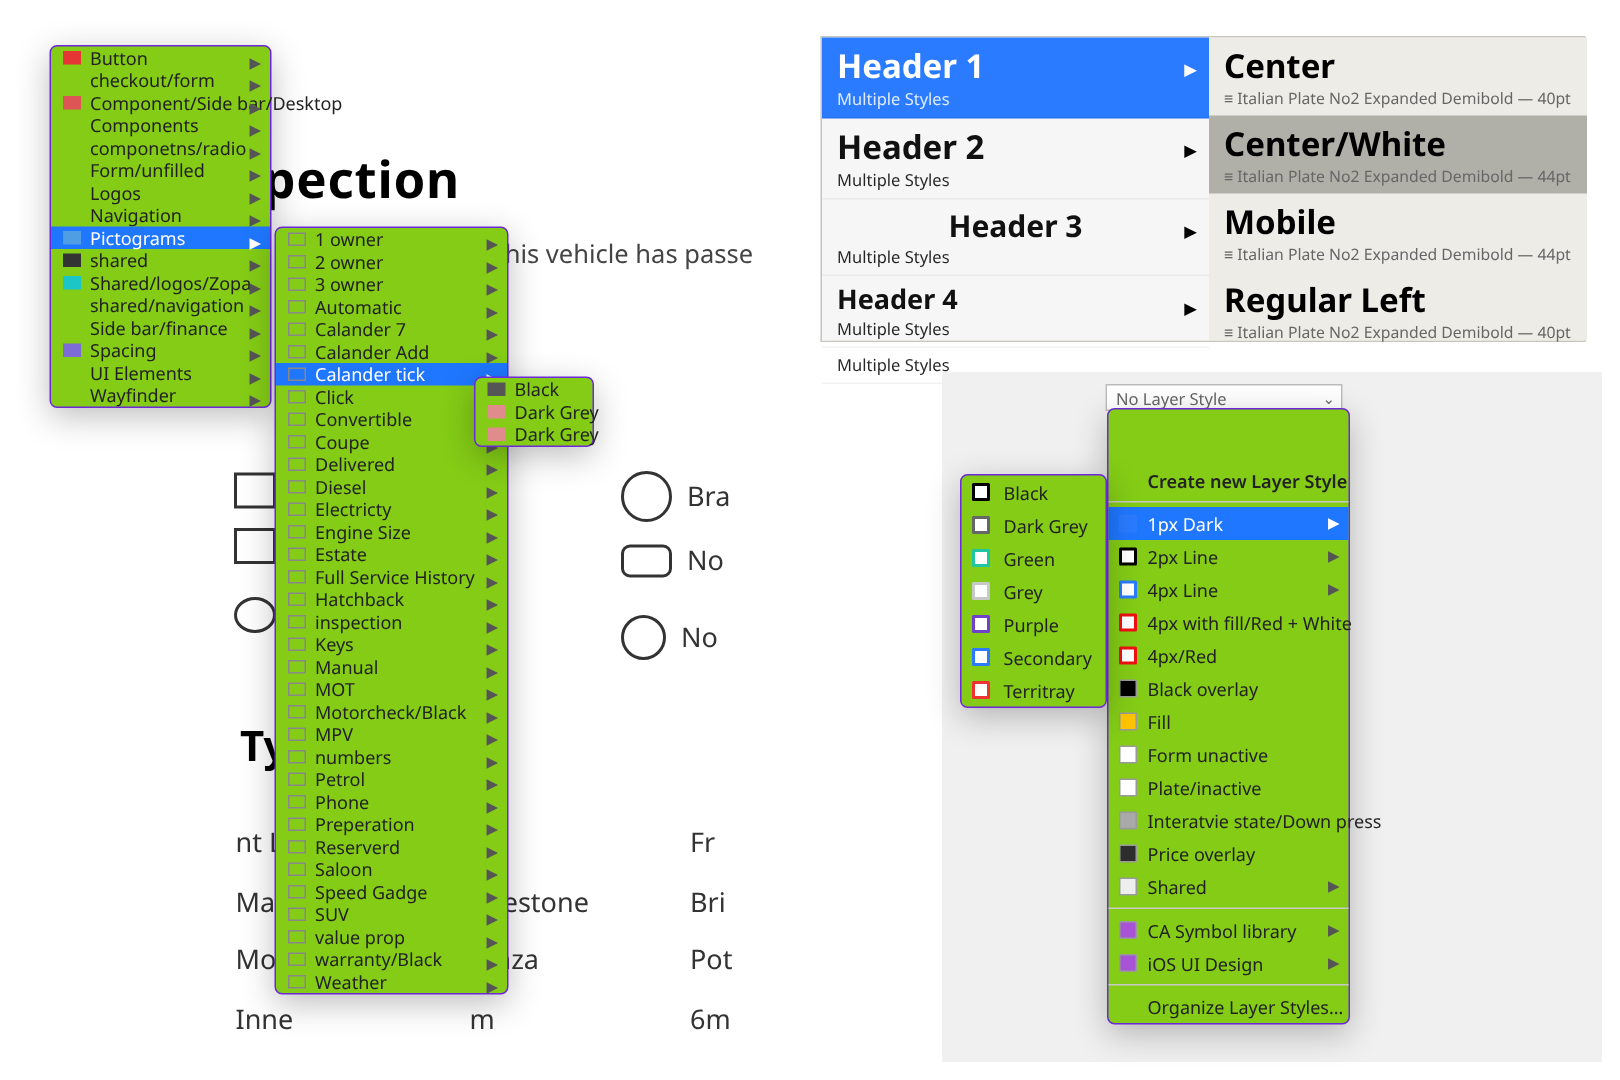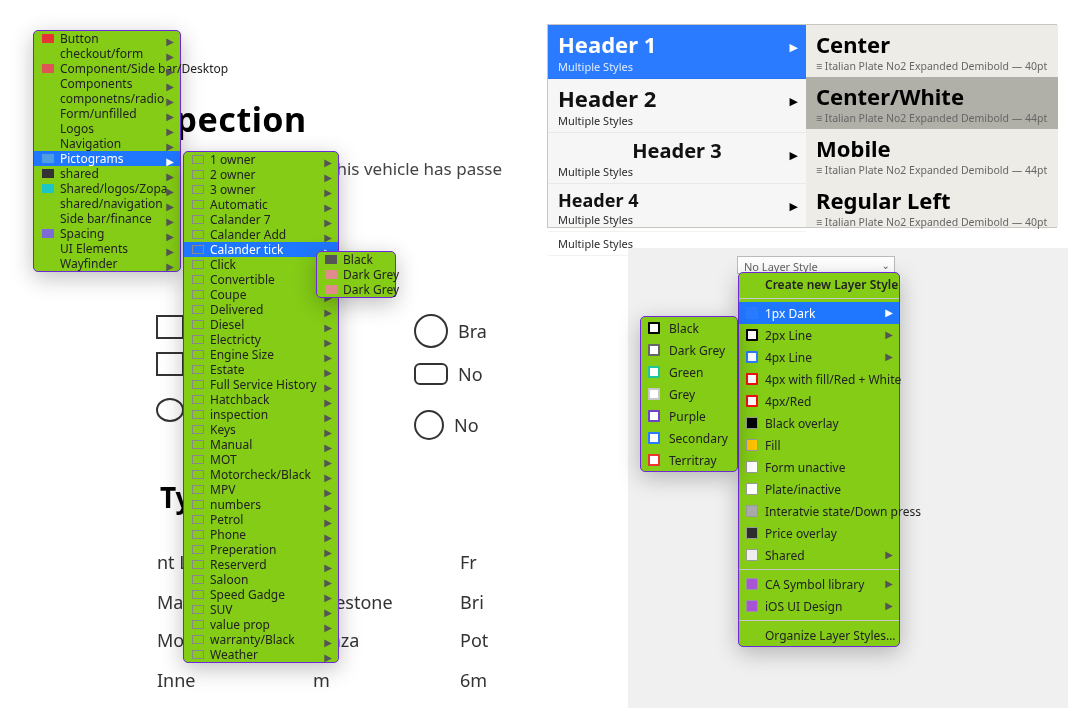--- a/index.html
+++ b/index.html
@@ -54,21 +54,21 @@
   .r2 .big{font-size:22px;}
   .r3 .big{font-size:22px;}
   .r4 .big{font-size:22px;}
 
   
   #lsbg{position:absolute;left:628px;top:248px;width:440px;height:460px;background:#f0f0f0;}
   #ls-drop{position:absolute;left:737px;top:256px;width:158px;height:18px;background:#fff;border:1px solid #bbb;font-size:11px;padding:2px 6px;color:#666;}
   #ls-drop .dd{position:absolute;right:4px;top:1px;font-size:10px;}
   #lsmenu{left:738px;top:272px;width:162px;}
   #lsmenu .menu-row{height:22px;}
-  #lsmenu .menu-row.first{font-weight:600;}
+  #lsmenu .menu-row.first{font-weight:600;margin-top:36px;}
   #lsmenu .hr{height:1px;background:#c8c8c8;margin:3px 0;}
   #colmenu{left:640px;top:316px;width:98px;}
   #colmenu .menu-row{height:22px;padding-left:28px;}
   .swatch{position:absolute;left:7px;top:5px;width:12px;height:12px;border:1px solid #999;border-radius:2px;}
   .swatch.square{border-radius:1px;}
 </style>
 </head>
 <body>
 
 <div class="bg-title">spection</div>

